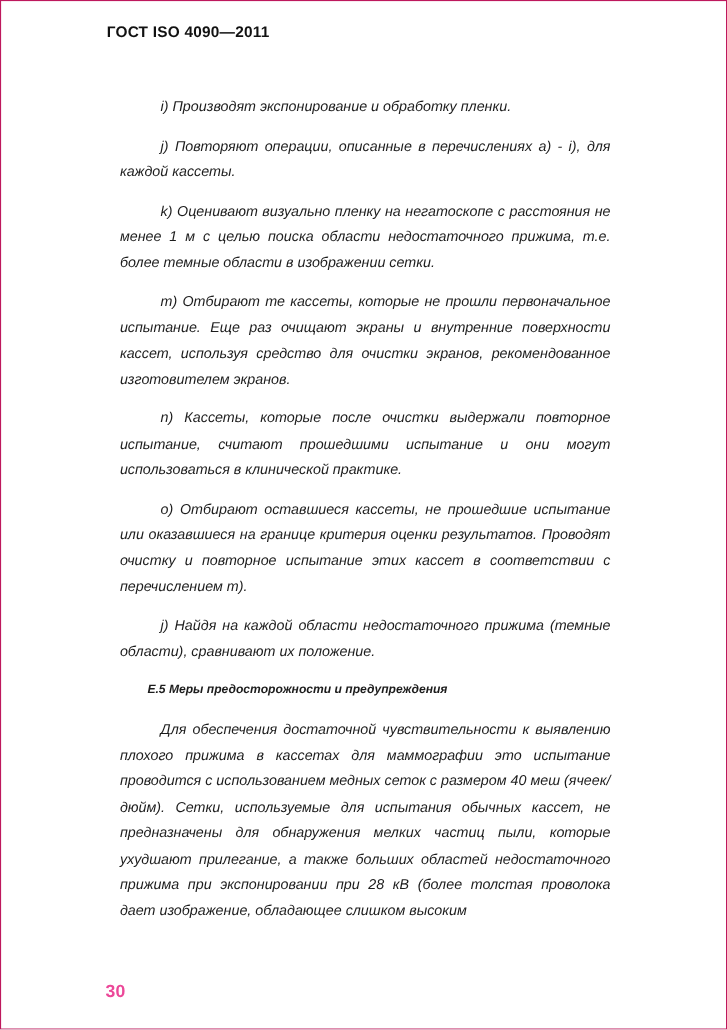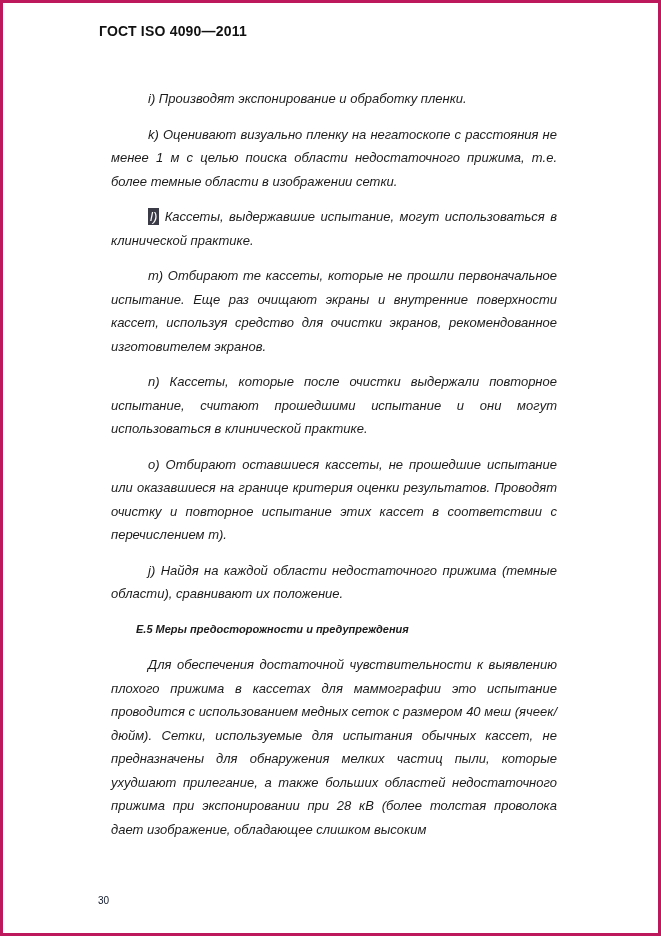--- a/index.html
+++ b/index.html
@@ -6,21 +6,21 @@
     margin: 0;
     padding: 0;
     background: #e9e9e9;
   }
   .page {
     position: relative;
     width: 661px;
     height: 936px;
     margin: 0 auto;
     background: #ffffff;
-    border: 3px solid #be185d;
+    border: 1px solid #be185d;
     box-sizing: border-box;
     overflow: hidden;
     font-family: "Liberation Sans", sans-serif;
     color: #1c1c1c;
   }
   .doc-header {
     position: absolute;
     top: 20px;
     left: 96px;
     font-size: 14px;
@@ -55,40 +55,41 @@
   }
   .hl-marker {
     background: #3b3b47;
     color: #ffffff;
     padding: 1px 2px;
   }
   .page-number {
     position: absolute;
     top: 892px;
     left: 95px;
-    font-size: 10px;
+    font-size: 16px;
     font-style: normal;
-    color: #0f172a;
+    color: #ec4899;
+    font-weight: bold;
   }
 </style>
 </head>
 <body>
 
 <div class="page">
 
   <div class="doc-header">ГОСТ ISO 4090—2011</div>
 
   <div class="doc-body">
 
     <p>i) Производят экспонирование и обработку пленки.</p>
 
+    <p>j) Повторяют операции, описанные в перечислениях a) - i), для каждой кассеты.</p>
 
     <p>k) Оценивают визуально пленку на негатоскопе с расстояния не менее 1 м с целью поиска области недостаточного прижима, т.е. более темные области в изображении сетки.</p>
 
-    <p><span class="hl-marker">l)</span> <span>Кассеты, выдержавшие испытание, могут использоваться в клинической практике.</span></p>
 
     <p>m) Отбирают те кассеты, которые не прошли первоначальное испытание. Еще раз очищают экраны и внутренние поверхности кассет, используя средство для очистки экранов, рекомендованное изготовителем экранов.</p>
 
 
     <p>n) Кассеты, которые после очистки выдержали повторное испытание, считают прошедшими испытание и они могут использоваться в клинической практике.</p>
 
     <p>o) Отбирают оставшиеся кассеты, не прошедшие испытание или оказавшиеся на границе критерия оценки результатов. Проводят очистку и повторное испытание этих кассет в соответствии с перечислением m).</p>
 
 
     <p>j) Найдя на каждой области недостаточного прижима (темные области), сравнивают их положение.</p>

